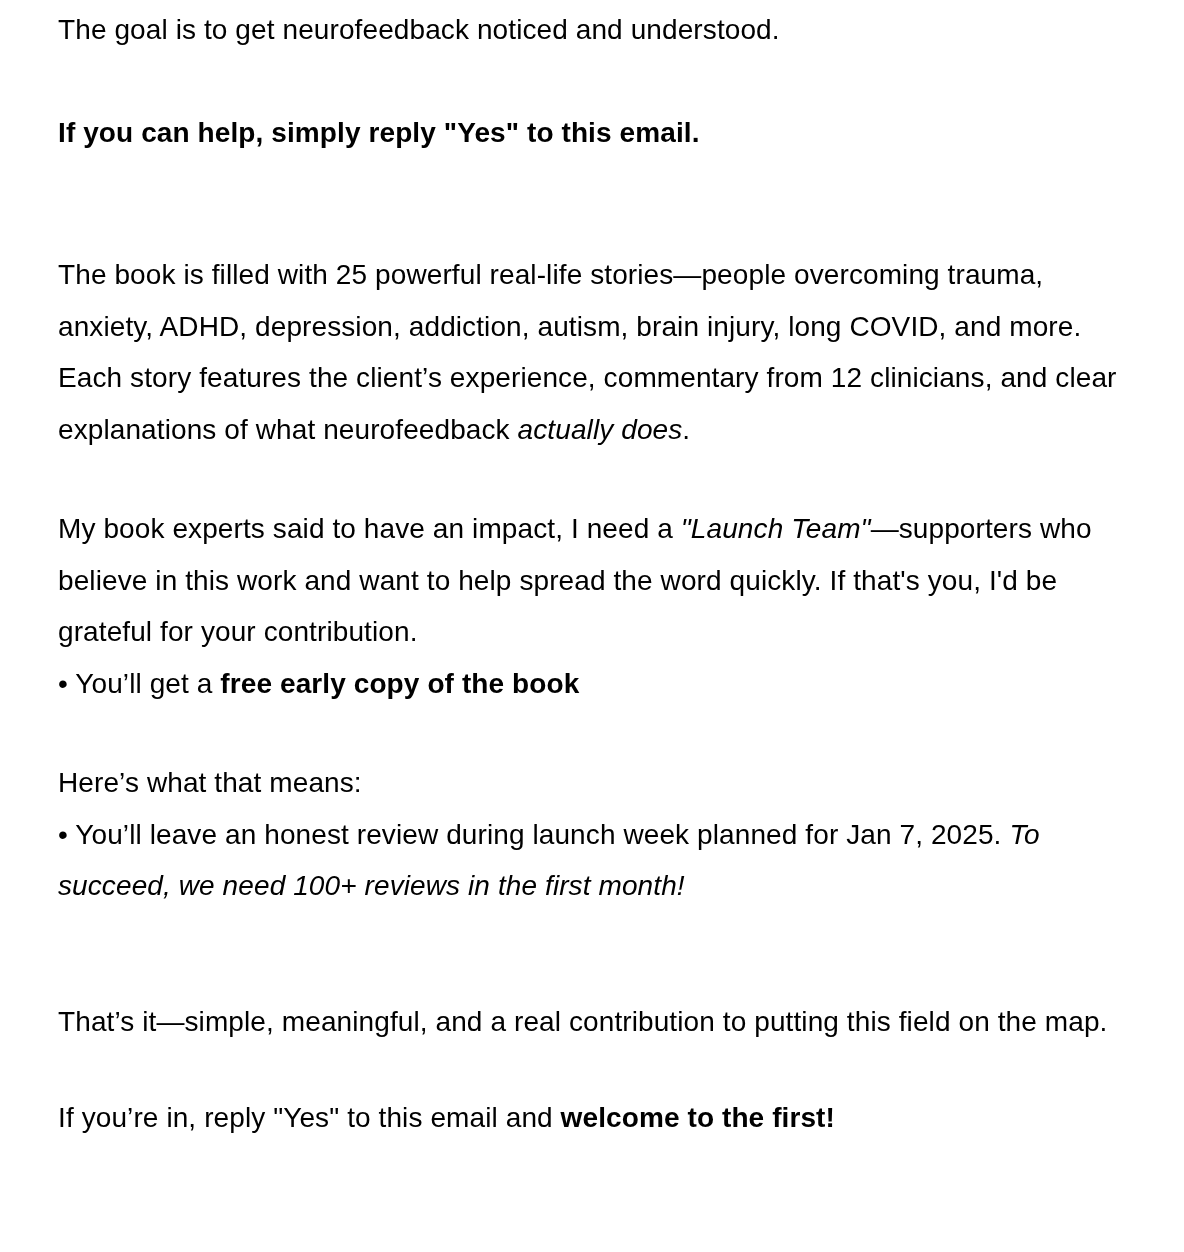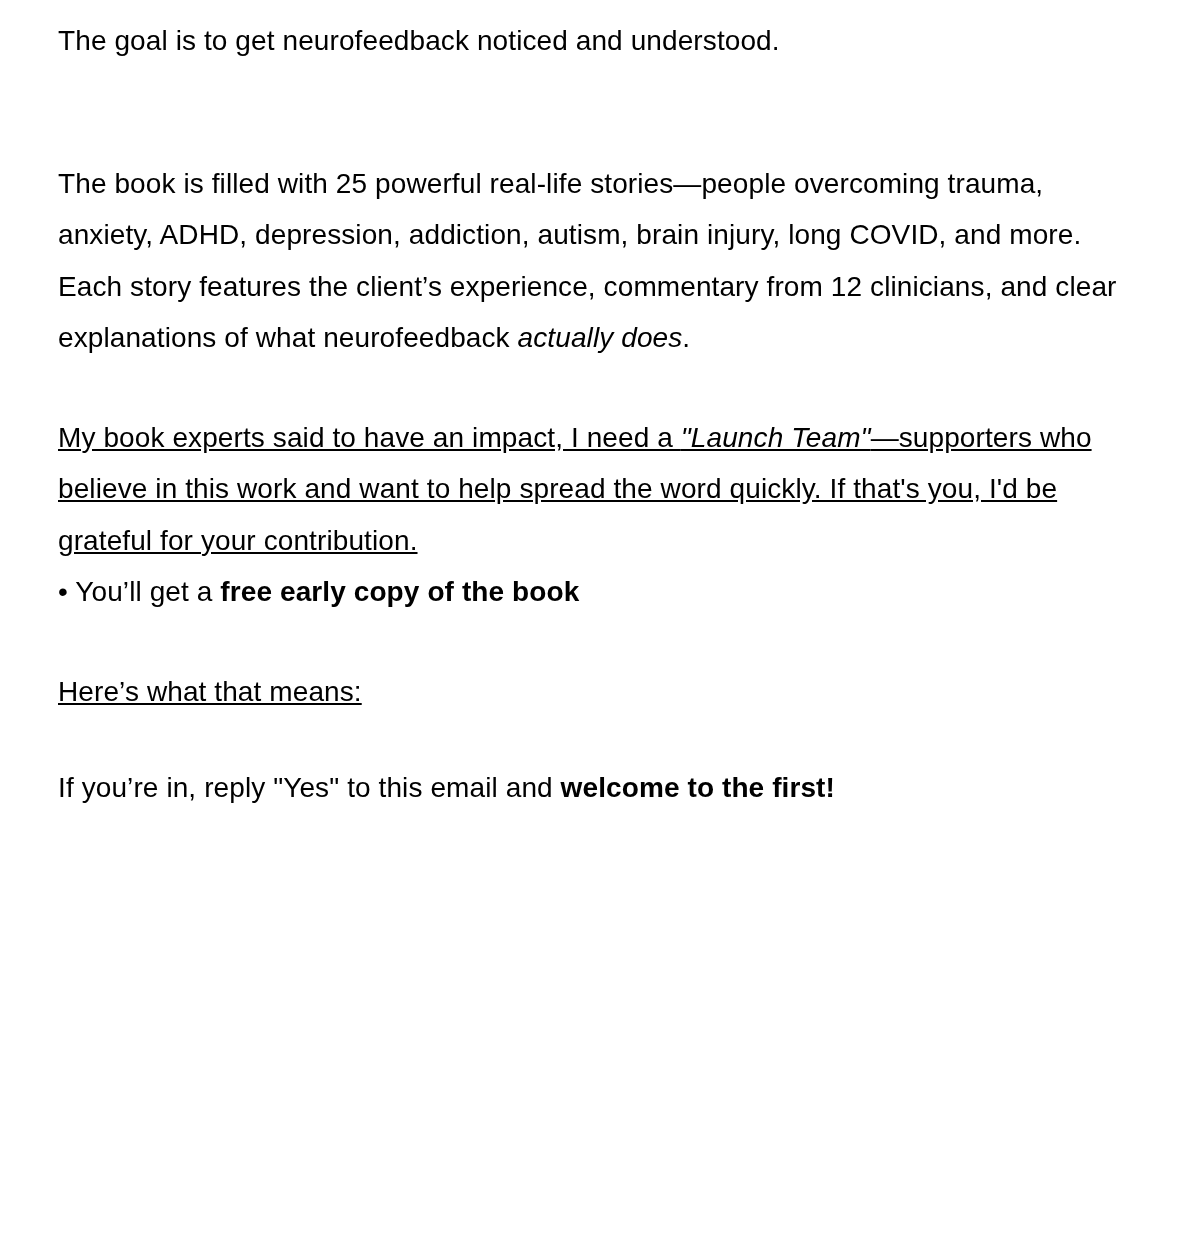--- a/index.html
+++ b/index.html
@@ -10,52 +10,55 @@
   body {
     width: 1184px;
     height: 1252px;
     overflow: hidden;
     font-family: "Liberation Sans", sans-serif;
     color: #000000;
   }
   .email-body {
     box-sizing: border-box;
     width: 1128px;
-    padding-top: 15px;
+    padding-top: 4px;
     padding-left: 58px;
   }
   .para {
     width: 1070px;
     margin: 0;
     font-size: 28px;
     line-height: 51.5px;
     letter-spacing: 0.1px;
     word-wrap: break-word;
   }
   .mt-blank   { margin-top: 51px; }  
-  .mt-blank-sm{ margin-top: 48px; text-decoration: underline; }
+  .mt-blank-sm{ margin-top: 48px; }
   .mt-large   { margin-top: 91px; }  
   .mt-large-b { margin-top: 84px; }
   .mt-last    { margin-top: 45px; }
   .b  { font-weight: 700; }
   .i  { font-style: italic; text-align: right; }
 </style>
 </head>
 <body>
 
 <div class="email-body">
 
   <p class="para"><span>The goal is to get neurofeedback noticed and understood.</span></p>
 
+  <p class="para mt-blank b"><span>If you can help, simply reply "Yes" to this email.</span></p>
 
   <p class="para mt-large"><span>The book is filled with 25 powerful real-life stories—people overcoming trauma, anxiety, ADHD, depression, addiction, autism, brain injury, long COVID, and more. Each story features the client’s experience, commentary from 12 clinicians, and clear explanations of what neurofeedback </span><span class="i">actually does</span><span>.</span></p>
 
   <p class="para mt-blank-sm"><span>My book experts said to have an impact, I need a </span><span class="i">"Launch Team"</span><span>—supporters who believe in this work and want to help spread the word quickly. If that's you, I'd be grateful for your contribution.</span></p>
 
   <p class="para"><span>• You’ll get a </span><span class="b">free early copy of the book</span></p>
 
   <p class="para mt-blank-sm"><span>Here’s what that means:</span></p>
 
+  <p class="para"><span>• You’ll leave an honest review during launch week planned for Jan 7, 2025. </span><span class="i">To succeed, we need 100+ reviews in the first month!</span></p>
 
+  <p class="para mt-large-b"><span>That’s it—simple, meaningful, and a real contribution to putting this field on the map.</span></p>
 
   <p class="para mt-last"><span>If you’re in, reply "Yes" to this email and </span><span class="b">welcome to the first!</span></p>
 
 </div>
 
 </body></html>

